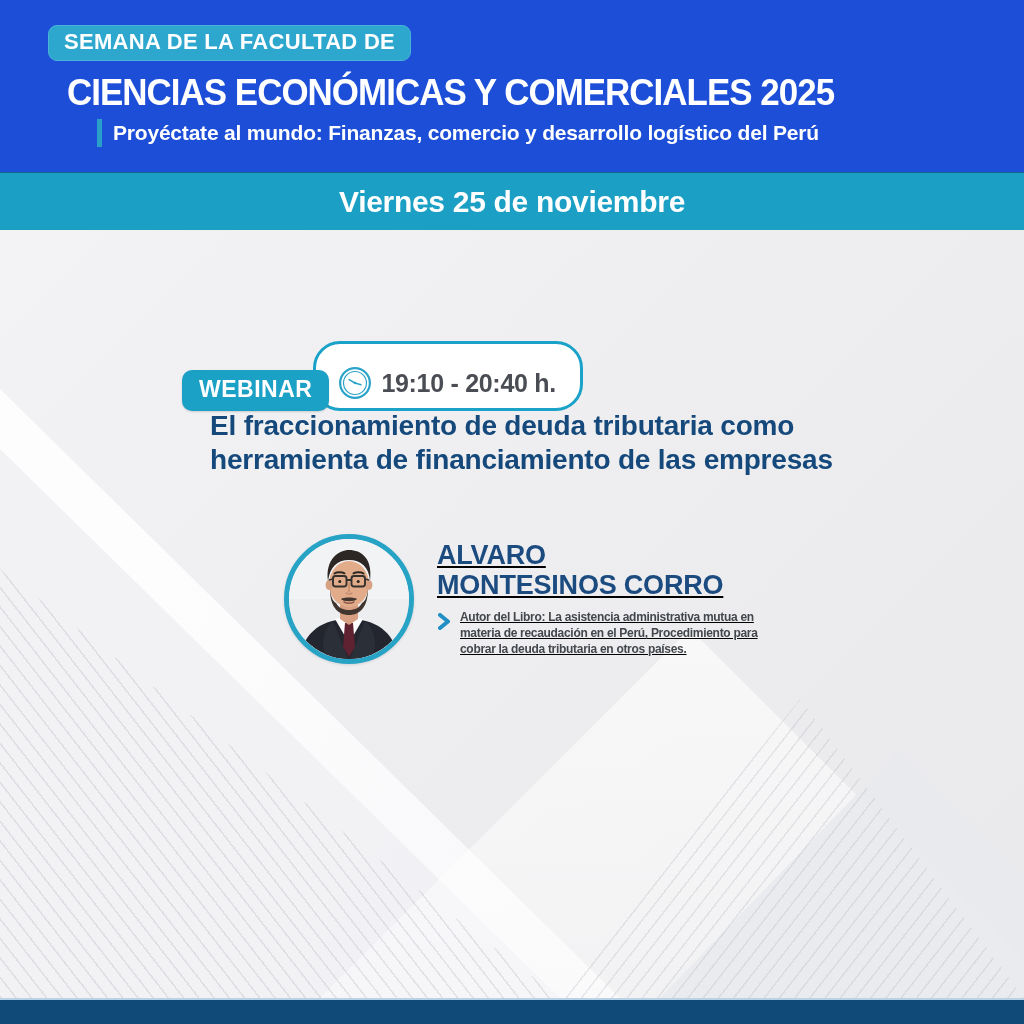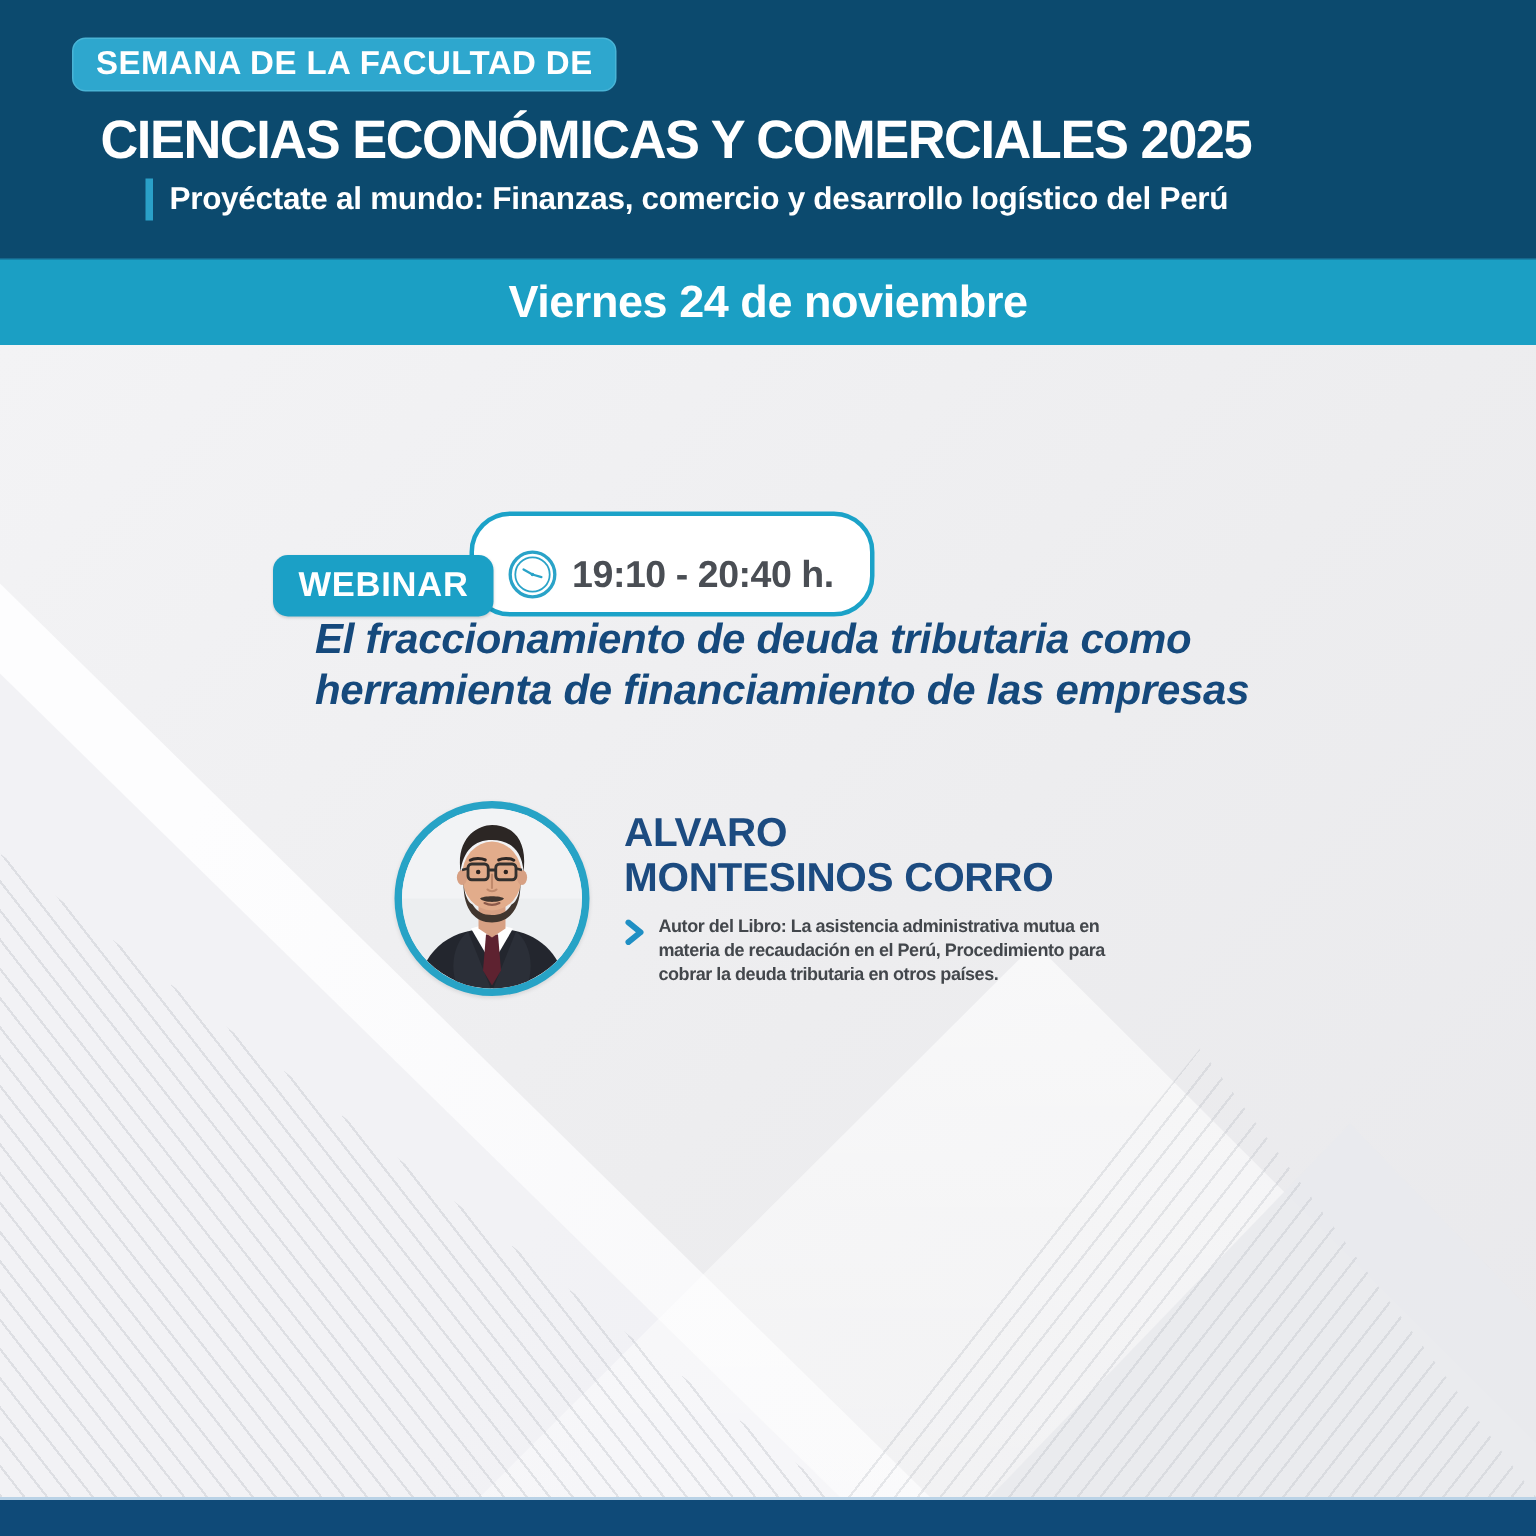--- a/index.html
+++ b/index.html
@@ -4,21 +4,21 @@
 <style>
   html,body{margin:0;padding:0;}
   body{
     width:1024px;height:1024px;position:relative;overflow:hidden;
     font-family:"Liberation Sans","DejaVu Sans",sans-serif;
     background:#efeff1;
   }
   
   .header{
     position:absolute;left:0;top:0;width:1024px;height:172px;
-    background:#0c4a6e;z-index:3;
+    background:#1d4ed8;z-index:3;
   }
   .fac-badge{
     position:absolute;left:48px;top:25px;
     background:#2ea7ce;color:#ffffff;border:1px solid #49b4d6;
     border-radius:9px;padding:3px 15px 5px 15px;
     font-size:22px;font-weight:bold;letter-spacing:.3px;
   }
   .main-title{
     position:absolute;left:67px;top:72px;margin:0;
     color:#ffffff;font-size:36px;font-weight:bold;letter-spacing:-1px;
@@ -73,25 +73,25 @@
   .time-pill{
     margin-left:-16px;display:flex;align-items:center;
     background:#ffffff;border:3px solid #1ba2c8;border-radius:27px;
     padding:20px 24px 6px 22px;height:38px;
   }
   .clock-icon{width:34px;height:34px;margin-right:9px;}
   .time-text{color:#4a4e54;font-size:25px;font-weight:bold;letter-spacing:-.3px;white-space:nowrap;}
   
   .session-title{
     position:absolute;left:210px;top:180px;z-index:2;margin:0;
-    color:#15497c;font-size:28px;font-weight:bold;font-style:italic;
+    color:#15497c;font-size:28px;font-weight:bold;
     line-height:1.22;letter-spacing:-.2px;
   }
   
-  .speaker{position:absolute;left:263px;top:305px;display:flex;z-index:2;}
+  .speaker{position:absolute;left:284px;top:305px;display:flex;z-index:2;text-decoration:underline;}
   .photo-ring{
     width:120px;height:120px;border-radius:50%;
     border:5px solid #27a3c6;overflow:hidden;background:#e9ebee;flex:none;
     box-shadow:0 1px 3px rgba(0,0,0,.12);
   }
   .photo-ring svg{display:block;}
   .speaker-info{margin-left:23px;padding-top:6px;}
   .speaker-name{
     margin:0;color:#1c4b80;font-size:27px;font-weight:800;
     line-height:1.12;letter-spacing:-.2px;
@@ -115,21 +115,21 @@
 <div class="header">
   <div class="fac-badge">SEMANA DE LA FACULTAD DE</div>
   <h1 class="main-title">CIENCIAS ECONÓMICAS Y COMERCIALES 2025</h1>
   <div class="subtitle-row">
     <div class="accent-bar"></div>
     <div class="subtitle">Proyéctate al mundo: Finanzas, comercio y desarrollo logístico del Perú</div>
   </div>
 </div>
 
 <div class="date-band">
-  <span>Viernes 24 de noviembre</span>
+  <span>Viernes 25 de noviembre</span>
 </div>
 
 <div class="main">
 
   <div class="bg-shape tri-a"></div>
   <div class="bg-shape tri-b"></div>
   <div class="bg-shape chev-a"></div>
   <div class="bg-shape chev-b"></div>
   <div class="bg-shape tex-left"></div>
   <div class="bg-shape tex-right"></div>

